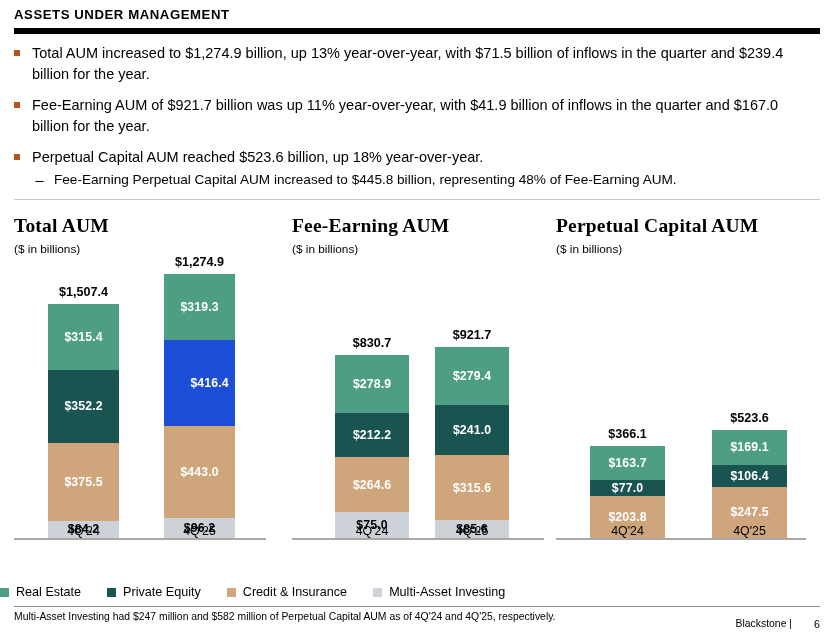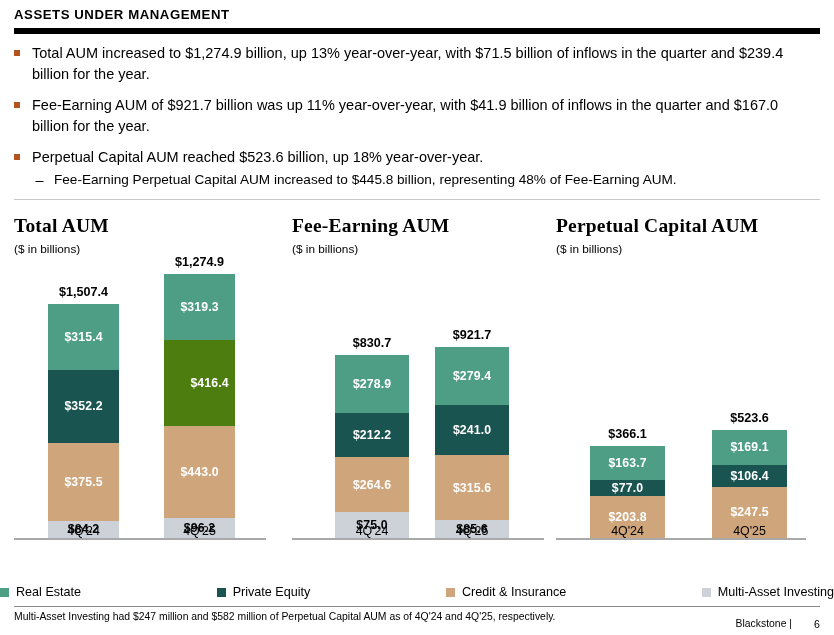--- a/index.html
+++ b/index.html
@@ -82,21 +82,21 @@
     top: -19px; white-space: nowrap;
   }
   .x-label {
     position: absolute; bottom: 0px; width: 100%;
     text-align: center; font-size: 12.4px; color: #000;
   }
 
   
   .legend {
     position: absolute; left: 0; top: 585px; width: 834px;
-    display: flex; justify-content: space-between; align-items: center; gap: 26px;
+    display: flex; justify-content: flex-start; align-items: center; gap: 26px;
   }
   .legend-item { display: flex; align-items: center; gap: 7px; }
   .legend-sw { width: 9px; height: 9px; }
   .legend-label { font-size: 12.6px; color: #000; }
 
   
   .footer-rule {
     position: absolute; left: 14px; top: 606px;
     width: 806px; height: 1px; background: #8a8a8a;
   }
@@ -160,21 +160,21 @@
           <div class="seg gray" style="height: 17.4462px; background: rgb(205, 210, 216);">
             <span>$84.2</span>
           </div>
           <div class="x-label" style="left: 0px;">4Q'24</div>
         </div>
         <div class="bar" style="left: 150px; width: 71px;">
           <div class="bar-total">$1,274.9</div>
           <div class="seg" style="height: 66.159px; background: rgb(77, 158, 133);">
             <span>$319.3</span>
           </div>
-          <div class="seg" style="height: 86.2781px; background: #4d7c0f; padding-left: 20px;">
+          <div class="seg" style="height: 86.2781px; background: #1d4ed8; padding-left: 20px;">
             <span>$416.4</span>
           </div>
           <div class="seg" style="height: 91.7896px; background: rgb(207, 165, 123);">
             <span>$443.0</span>
           </div>
           <div class="seg gray" style="height: 19.9326px; background: rgb(205, 210, 216);">
             <span>$96.2</span>
           </div>
           <div class="x-label" style="left: 0px;">4Q'25</div>
         </div>

